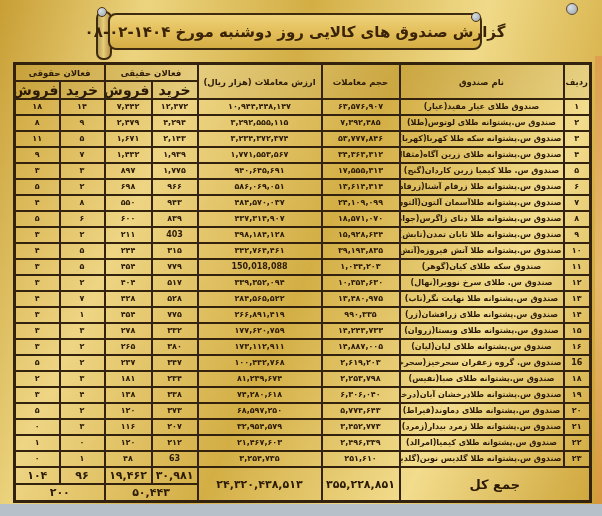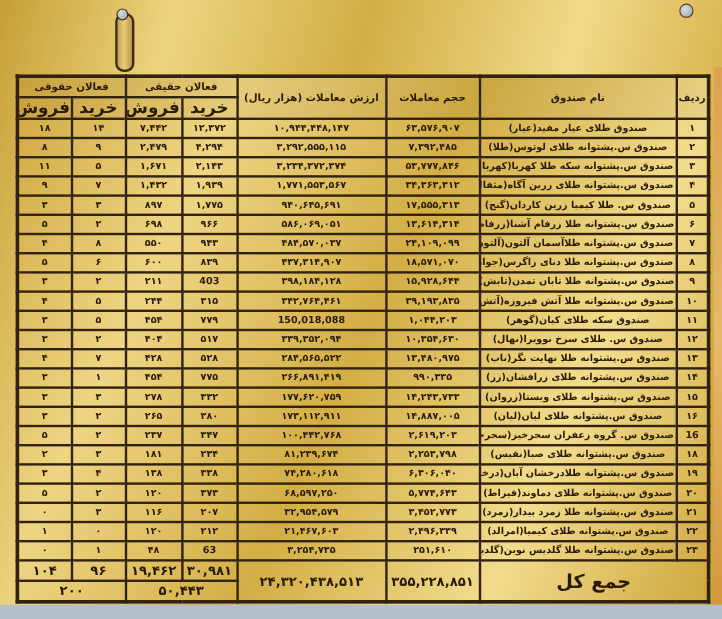--- a/index.html
+++ b/index.html
@@ -45,32 +45,36 @@
   th, td {
     border:2px solid #33230e; text-align:center; vertical-align:middle;
     font-weight:bold; padding:0 1px; overflow:hidden; white-space:nowrap;
   }
   table { border:3px solid #33230e; }
   thead th { font-size:8.5px; background:rgba(60,40,5,0.05); }
   thead tr.h1 th { height:15px; }
   thead tr.h2 th { height:12px; font-size:14px; }
   tbody td { height:14px; line-height:14px; font-size:8px; }
   tfoot td { font-size:11px; height:15px; }
-  .total-label { font-size:16px; }
+  .total-label { font-size:13px; }
   .num { direction:ltr; }
   .name { direction:rtl; }
 </style>
 </head>
 <body>
 
 <div class="page">
 
   <div class="banner">
     <div class="rod"></div>
     <div class="knob knob-rod"></div>
+    <div class="banner-rect">
+      <span class="banner-title">گزارش صندوق های کالایی روز دوشنبه مورخ ۱۴۰۴-۰۲-۰۸</span>
+      <div class="knob knob-right"></div>
+    </div>
   </div>
   <div class="pin"></div>
 
   <div class="table-wrap">
     <table>
       <colgroup>
         <col style="width:27px">
           <col style="width:164px">
           <col style="width:78px">
           <col style="width:124px">

